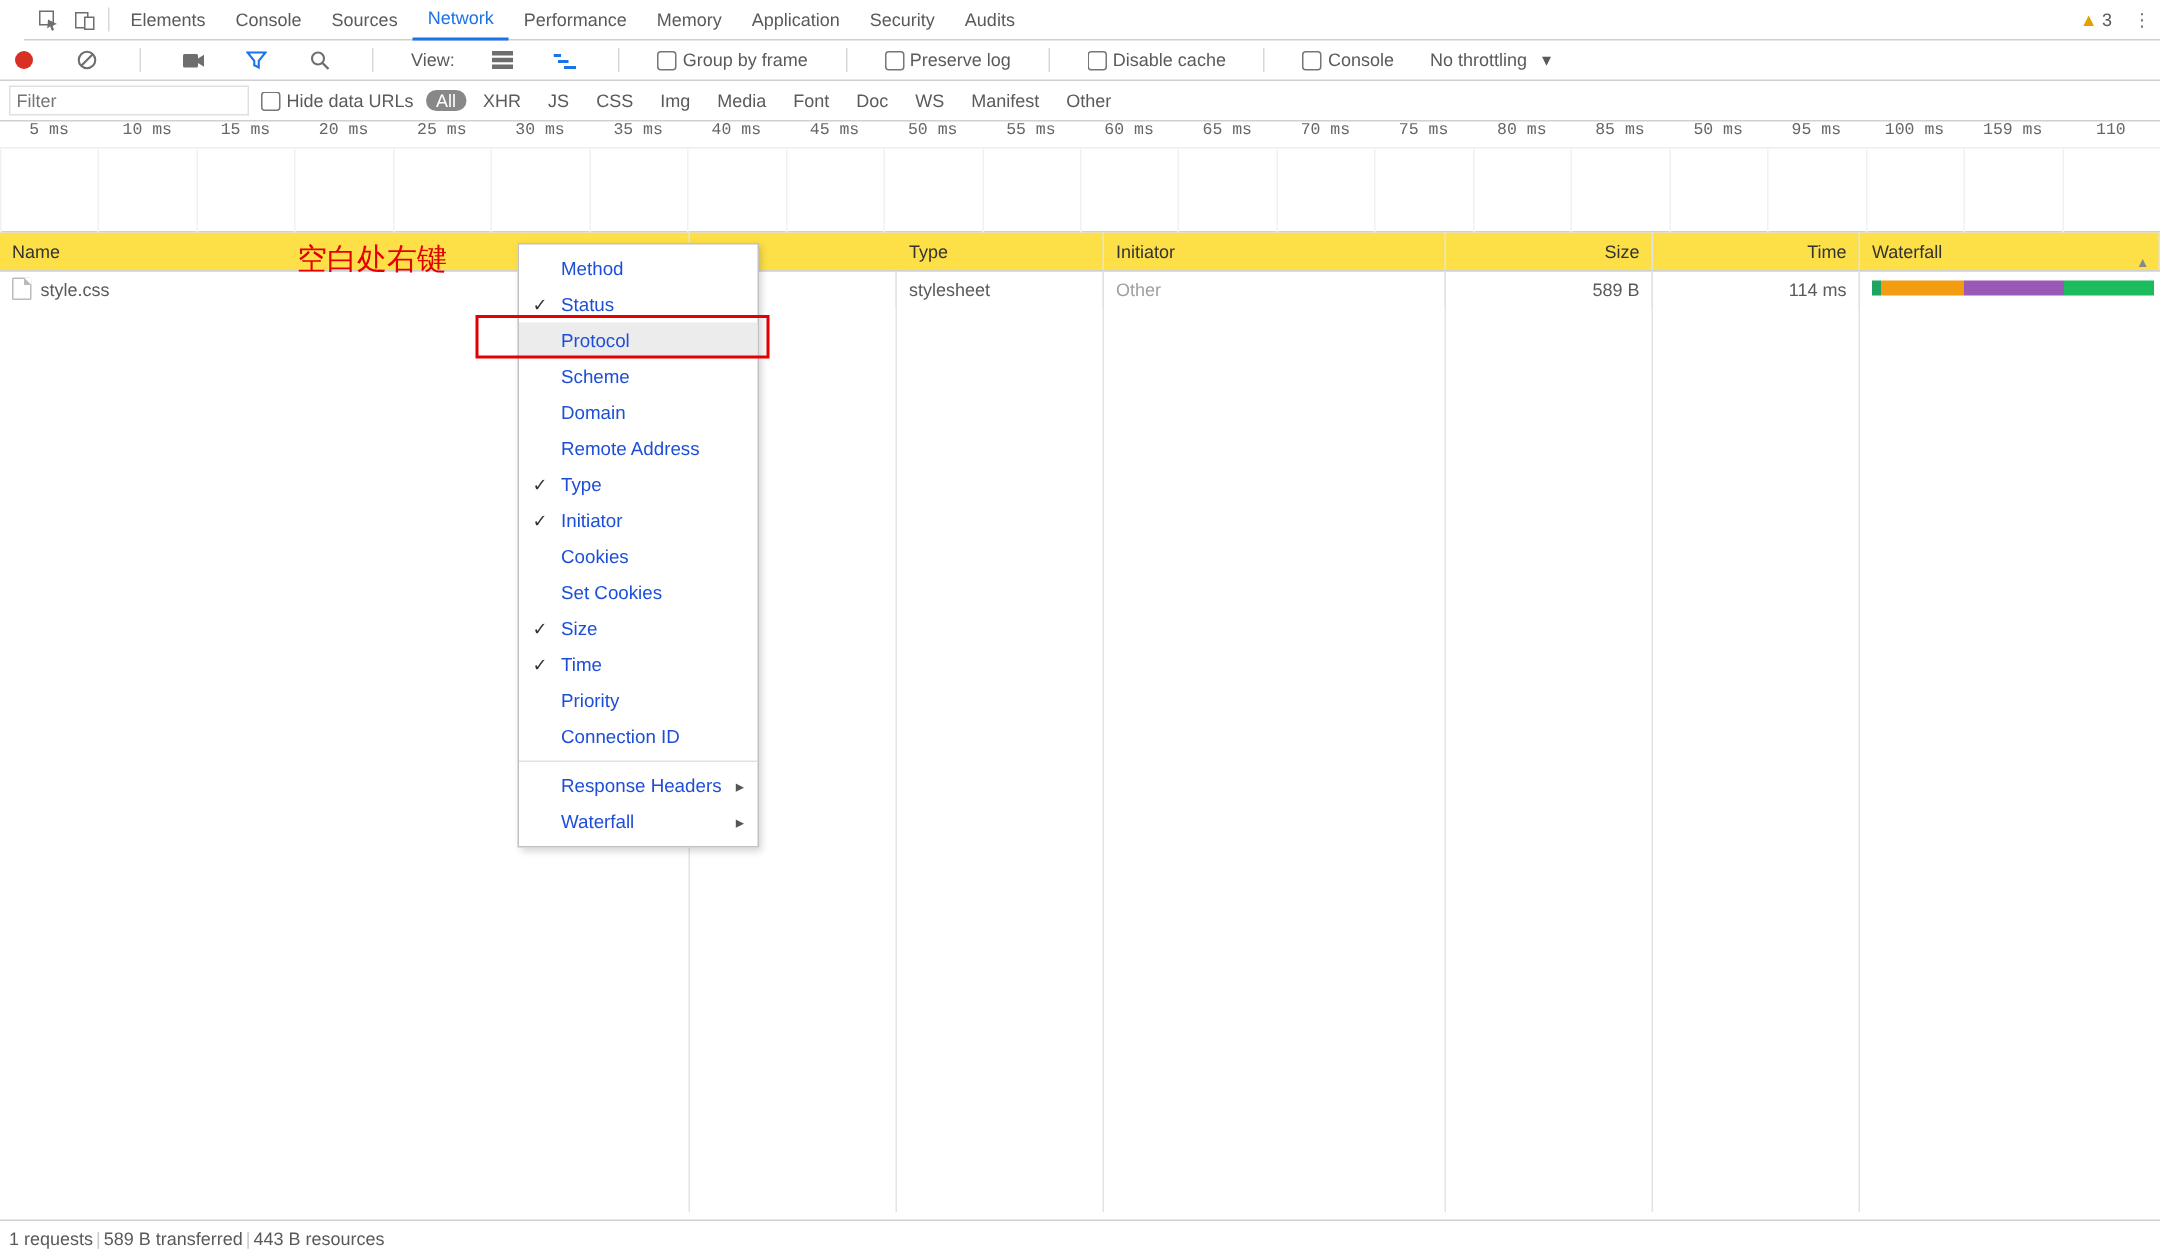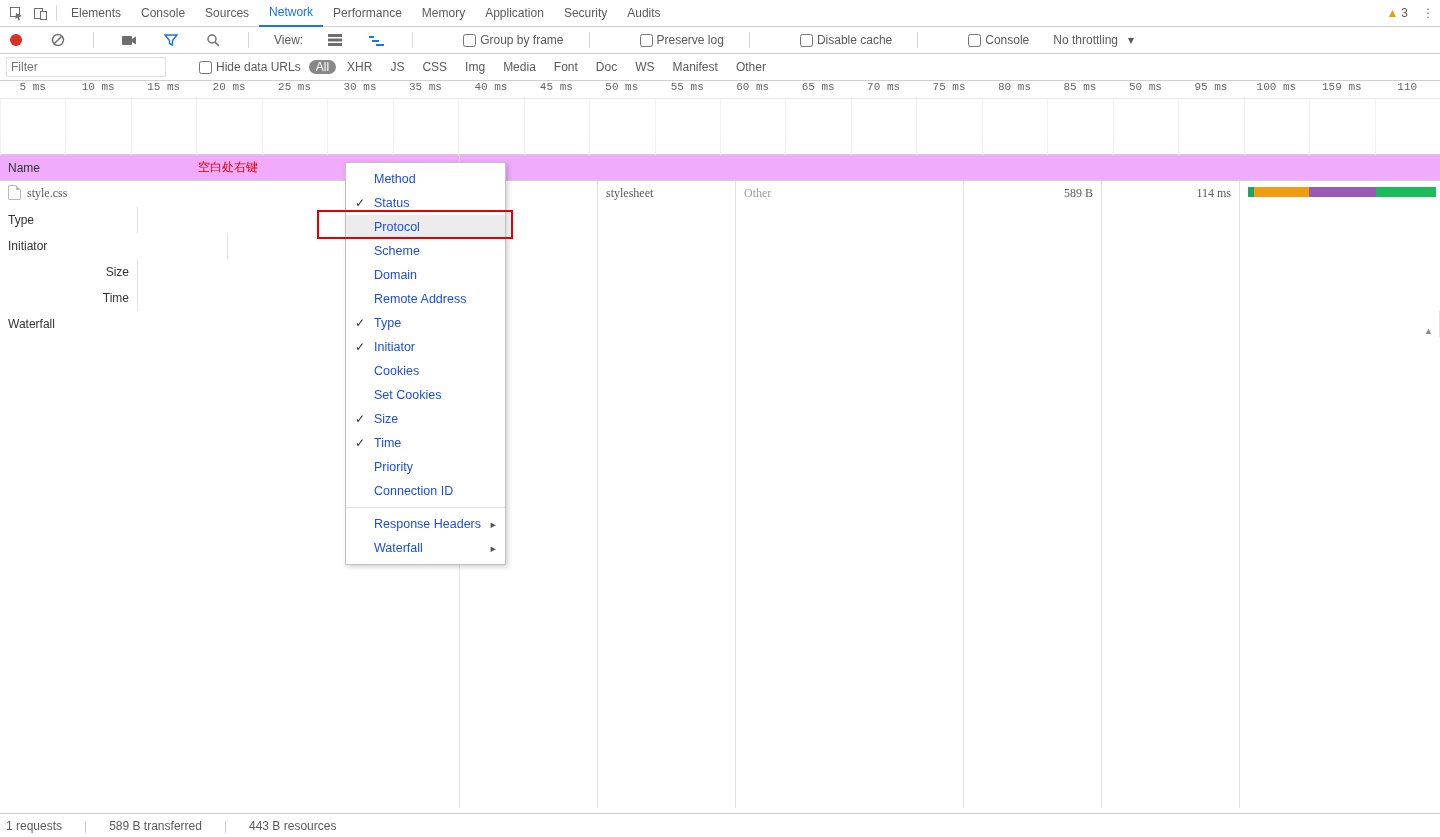--- a/index.html
+++ b/index.html
@@ -1,76 +1,76 @@
 <!DOCTYPE html>
 <html><head>
 <meta charset="utf-8">
 <style>
 * { box-sizing: border-box; margin: 0; padding: 0; }
 html, body { width: 1440px; height: 837px; font-family: "Segoe UI", Arial, sans-serif; font-size: 12px; color: #5a5a5a; background: #fff; overflow: hidden; }
 .row { display: flex; align-items: center; }
 
-.tabs-bar { height: 27px; border-bottom: 1px solid #d0d0d0; padding-left: 4px; }
+.tabs-bar { height: 27px; border-bottom: 1px solid #d0d0d0; padding-left: 4px; margin-left: 16px; }
 .tabs-bar .icon-btn { width: 24px; height: 24px; display: flex; align-items: center; justify-content: center; color: #6e6e6e; }
 .tabs-bar .sep { width: 1px; height: 16px; background: #d8d8d8; margin: 0 4px; }
 .tab { padding: 0 10px; height: 27px; line-height: 27px; color: #5a5a5a; cursor: default; }
 .tab.active { color: #1a73e8; border-bottom: 2px solid #1a73e8; line-height: 25px; }
 .spacer { flex: 1; }
 .warn-badge { display: flex; align-items: center; gap: 3px; margin-right: 8px; }
 .warn-badge .tri { color: #e2a100; font-size: 12px; }
 
 .toolbar { height: 27px; border-bottom: 1px solid #d0d0d0; padding-left: 6px; gap: 22px; }
 .toolbar .sep { width: 1px; height: 16px; background: #d8d8d8; margin: 0 3px; }
 .toolbar .ic { width: 20px; height: 20px; display: flex; align-items: center; justify-content: center; color: #6e6e6e; }
 .record { width: 12px; height: 12px; border-radius: 50%; background: #d93025; }
-.chk { display: flex; align-items: center; gap: 4px; color: #5a5a5a; margin-left: 25px; }
+.chk { display: flex; align-items: center; gap: 4px; color: #5a5a5a; }
 .chk input { width: 13px; height: 13px; }
 
 .filter-bar { height: 27px; border-bottom: 1px solid #d0d0d0; padding-left: 6px; gap: 8px; }
 .filter-input { width: 160px; height: 20px; border: 1px solid #e0e0e0; padding: 0 4px; font-size: 12px; color: #888; background: #fff; }
 .filter-chip { padding: 0 7px; border-radius: 8px; color: #5a5a5a; }
 .filter-chip.active { background: #888; color: #fff; }
 
 .timeline { height: 74px; border-bottom: 1px solid #d0d0d0; position: relative; font-family: Liberation Mono, monospace; }
 .timeline-ticks { height: 18px; border-bottom: 1px solid #eee; display: flex; font-size: 11px; color: #666; }
 .tick { width: 66px; text-align: center; position: relative; }
 .tick:before { content: ""; position: absolute; left: 0; top: 18px; width: 1px; height: 56px; background: #f1f1f1; }
 
-.thead { height: 26px; border-bottom: 1px solid #d0d0d0; display: flex; background: #f0abfc; flex-direction: column; }
+.thead { height: 26px; border-bottom: 1px solid #d0d0d0; display: flex; background: #fde047; }
 .th { border-right: 1px solid #e3e3e3; padding: 0 8px; line-height: 26px; font-size: 12px; color: #333; position: relative; }
 .th.sort:after { content: "▲"; position: absolute; right: 6px; font-size: 9px; color: #888; top: 7px; }
 .c-name { width: 460px; }
 .c-status { width: 138px; }
 .c-type { width: 138px; }
 .c-init { width: 228px; }
 .c-size { width: 138px; text-align: right; }
 .c-time { width: 138px; text-align: right; }
 .c-wf { flex: 1; }
 
 .tbody { position: relative; height: 627px; }
 .trow { height: 24px; display: flex; align-items: center; font-size: 12px; }
-.td { border-right: 1px solid #e3e3e3; padding: 0 8px; height: 24px; line-height: 24px; overflow: hidden; white-space: nowrap; font-family: Liberation Serif, serif; }
+.td { border-right: 1px solid #e3e3e3; padding: 0 8px; height: 24px; line-height: 24px; overflow: hidden; white-space: nowrap; }
 .tbody .gridcols { position:absolute; top:0; bottom:0; left:0; right:0; display:flex; pointer-events:none; }
 .tbody .gridcols div { border-right:1px solid #e3e3e3; height:100%; }
 .file-ico { display:inline-block; width:13px; height:15px; border:1px solid #bbb; border-radius:1px; margin-right:6px; vertical-align:-3px; position:relative; background:#fff; }
 .file-ico:after { content:""; position:absolute; right:-1px; top:-1px; border-top:5px solid #fff; border-left:5px solid #bbb; }
 .dim { color: #a0a0a0; }
 .wf-bar { display:flex; height:10px; margin-top:6px; width:100%; }
 .wf-seg { height:10px; }
 
 .ctx { position:absolute; left:345px; top:168px; width:161px; background:#fff; border:1px solid #c1c1c1; box-shadow:2px 2px 5px rgba(0,0,0,.18); padding:4px 0; z-index:50; }
 .ctx-item { height:24px; display:flex; align-items:center; padding-left:28px; font-size:12.5px; color:#1d4ed8; position:relative; }
 .ctx-item.hover { background:#ececec; }
 .ctx-item.checked:before { content:"✓"; position:absolute; left:9px; color:#333; font-size:12px; }
 .ctx-item.sub:after { content:"▸"; position:absolute; right:9px; color:#555; font-size:11px; }
 .ctx-sep { height:1px; background:#e1e1e1; margin:4px 0; }
 .ctx-highlight { position:absolute; left:317px; top:216px; width:196px; height:29px; border:2px solid #e40000; z-index:60; pointer-events:none; }
-.annot { position:absolute; left:198px; top:165px; color:#e40000; font-size:12px; font-family: "Microsoft YaHei","SimSun",sans-serif; z-index:55; }
-
-.status { position:absolute; bottom:0; left:0; right:0; height:24px; border-top:1px solid #d0d0d0; display:flex; align-items:center; padding:0 6px; gap:22px; color:#5a5a5a; background:#fff; }
+.annot { position:absolute; left:198px; top:165px; color:#e40000; font-size:20px; font-family: "Microsoft YaHei","SimSun",sans-serif; z-index:55; }
+
+.status { position:absolute; bottom:0; left:0; right:0; height:24px; border-top:1px solid #d0d0d0; display:flex; align-items:center; padding:0 6px; gap:2px; color:#5a5a5a; background:#fff; }
 .status .ssep { color:#c8c8c8; }
 svg { display:block; }
 </style>
 </head>
 <body>
 
 <div class="tabs-bar row">
   <div class="icon-btn">
       <svg width="15" height="15" viewBox="0 0 15 15">
         <rect x="1.5" y="1.5" width="9" height="9" fill="none" stroke="#6e6e6e"></rect>

